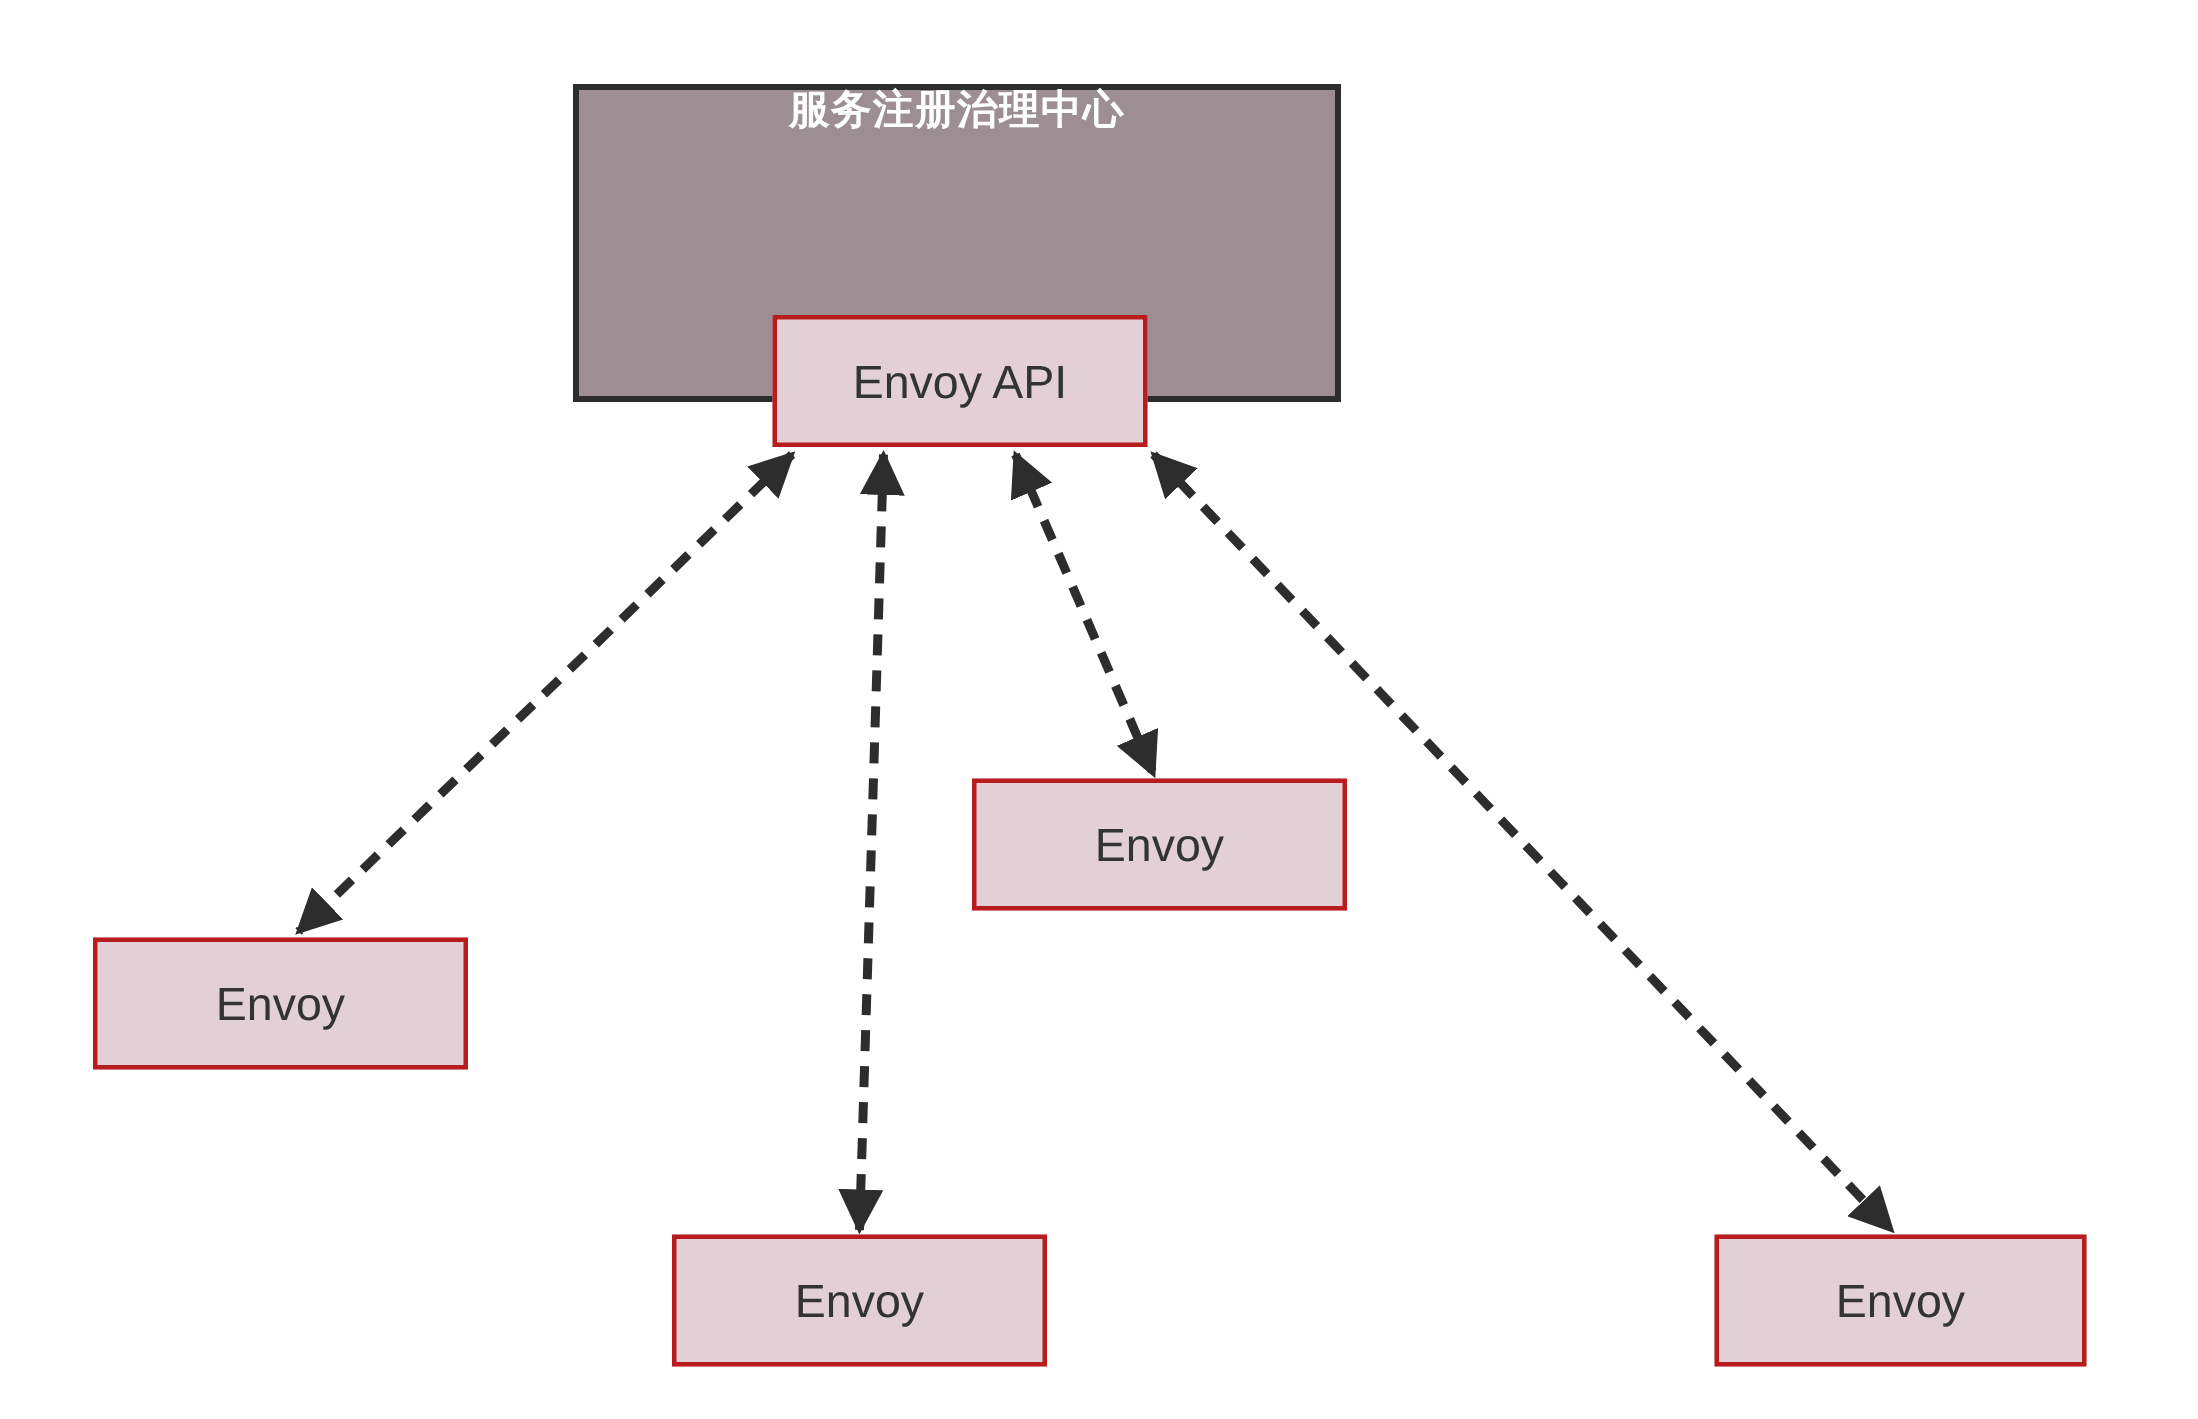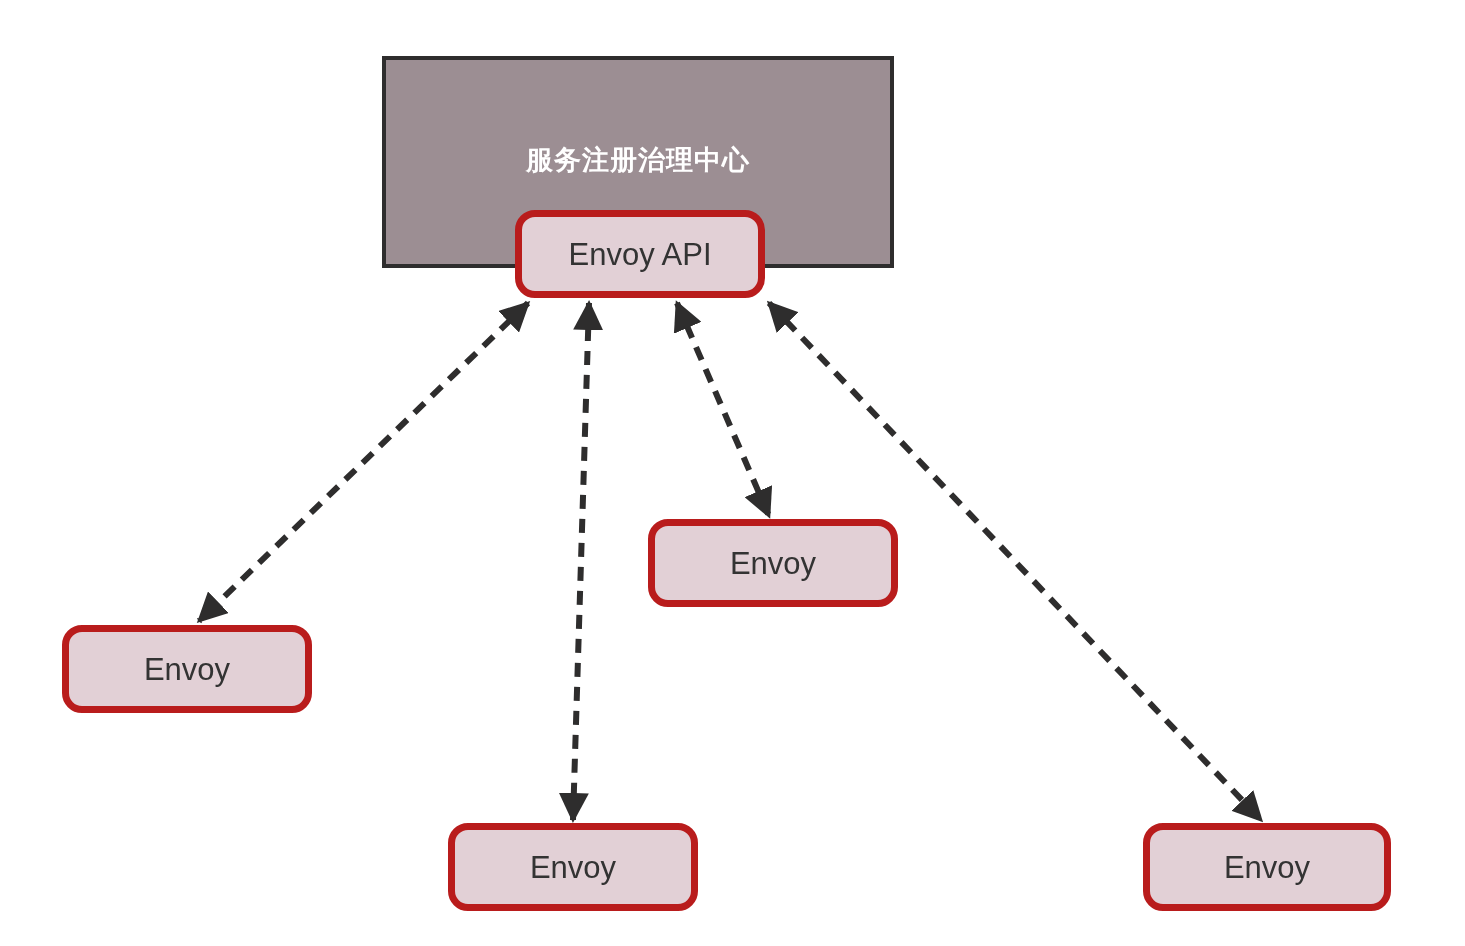--- a/index.html
+++ b/index.html
@@ -35,34 +35,33 @@
   }
   .node-registry {
     left: 382px;
     top: 56px;
     width: 512px;
     height: 212px;
     background: #9c8e93;
     border: 4px solid #2e2d2d;
     border-radius: 0px;
     align-items: flex-start;
-    padding-top: 87px;
     z-index: 1;
   }
   .node-registry .node-label {
     color: #ffffff;
     font-size: 27px;
     font-weight: bold;
     letter-spacing: 1px;
     line-height: 1;
   }
   .node-envoy {
     background: #e2d0d6;
-    border: 7px solid #b91c1c;
-    border-radius: 20px;
+    border: 3px solid #b91c1c;
+    border-radius: 0;
     z-index: 3;
   }
   .node-envoy .node-label {
     color: #333333;
     font-size: 31px;
     font-weight: normal;
     line-height: 1;
   }
   .node-api {
     left: 515px;

